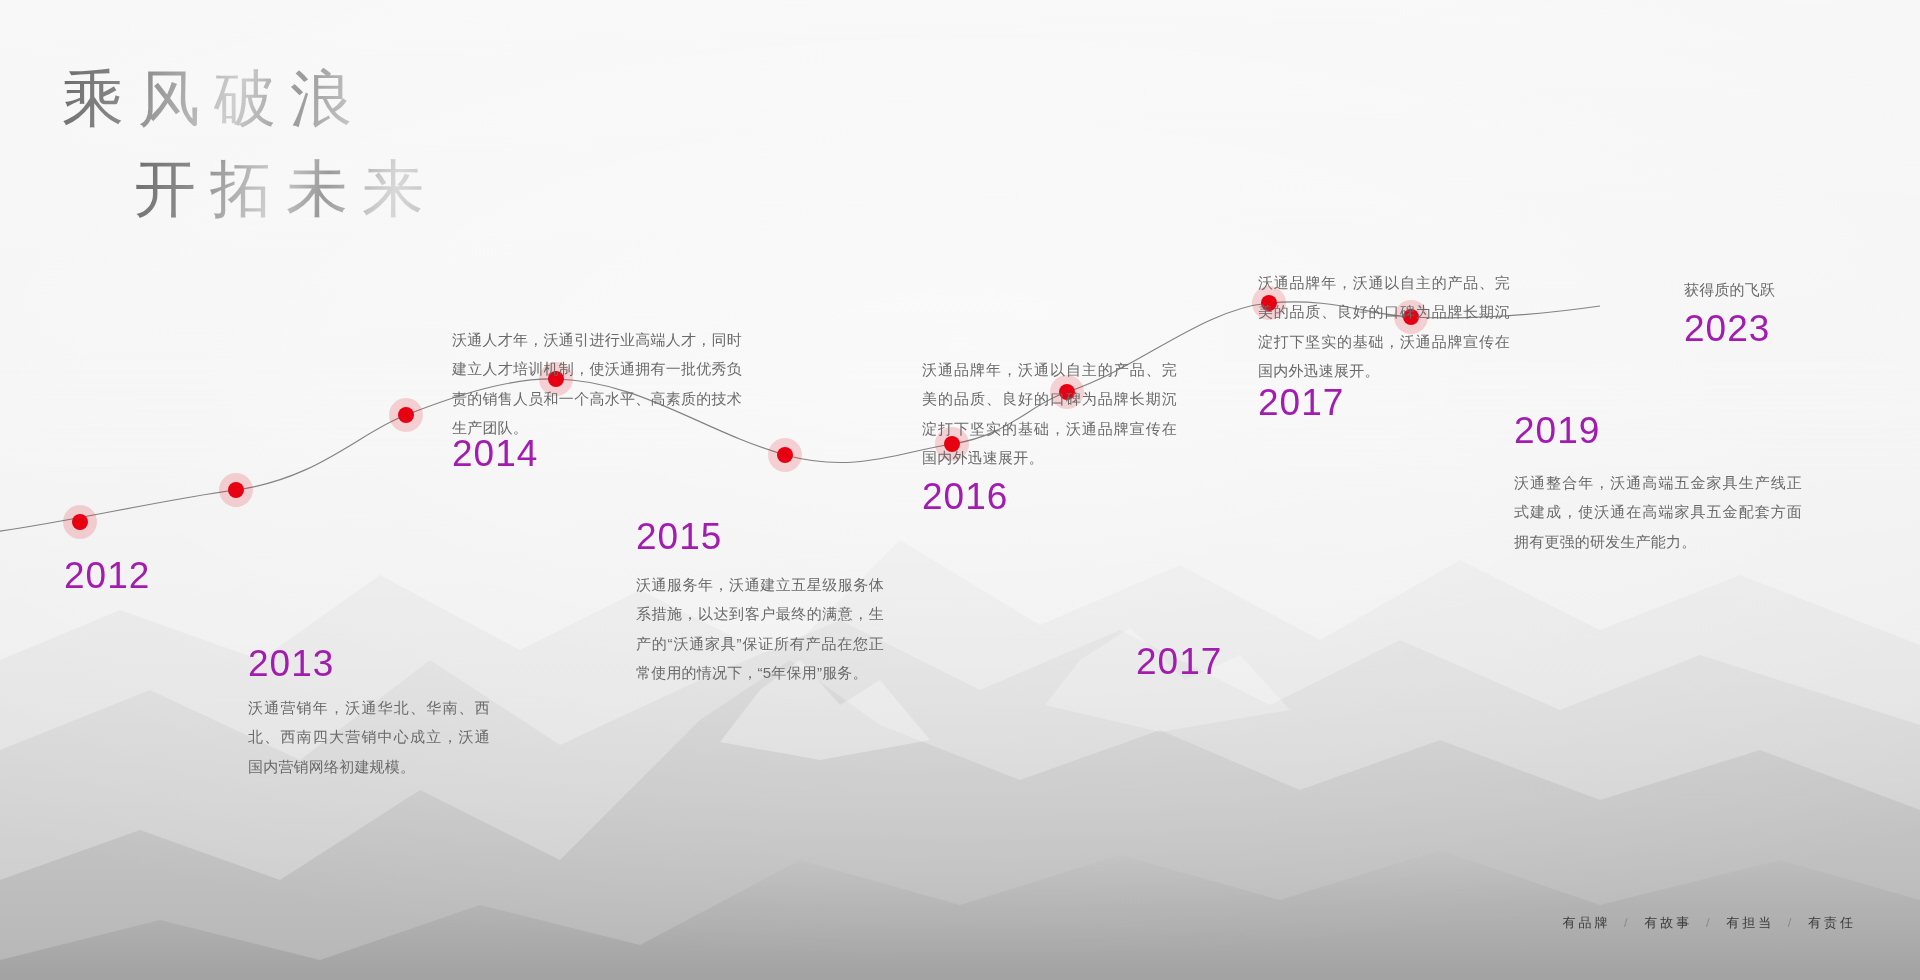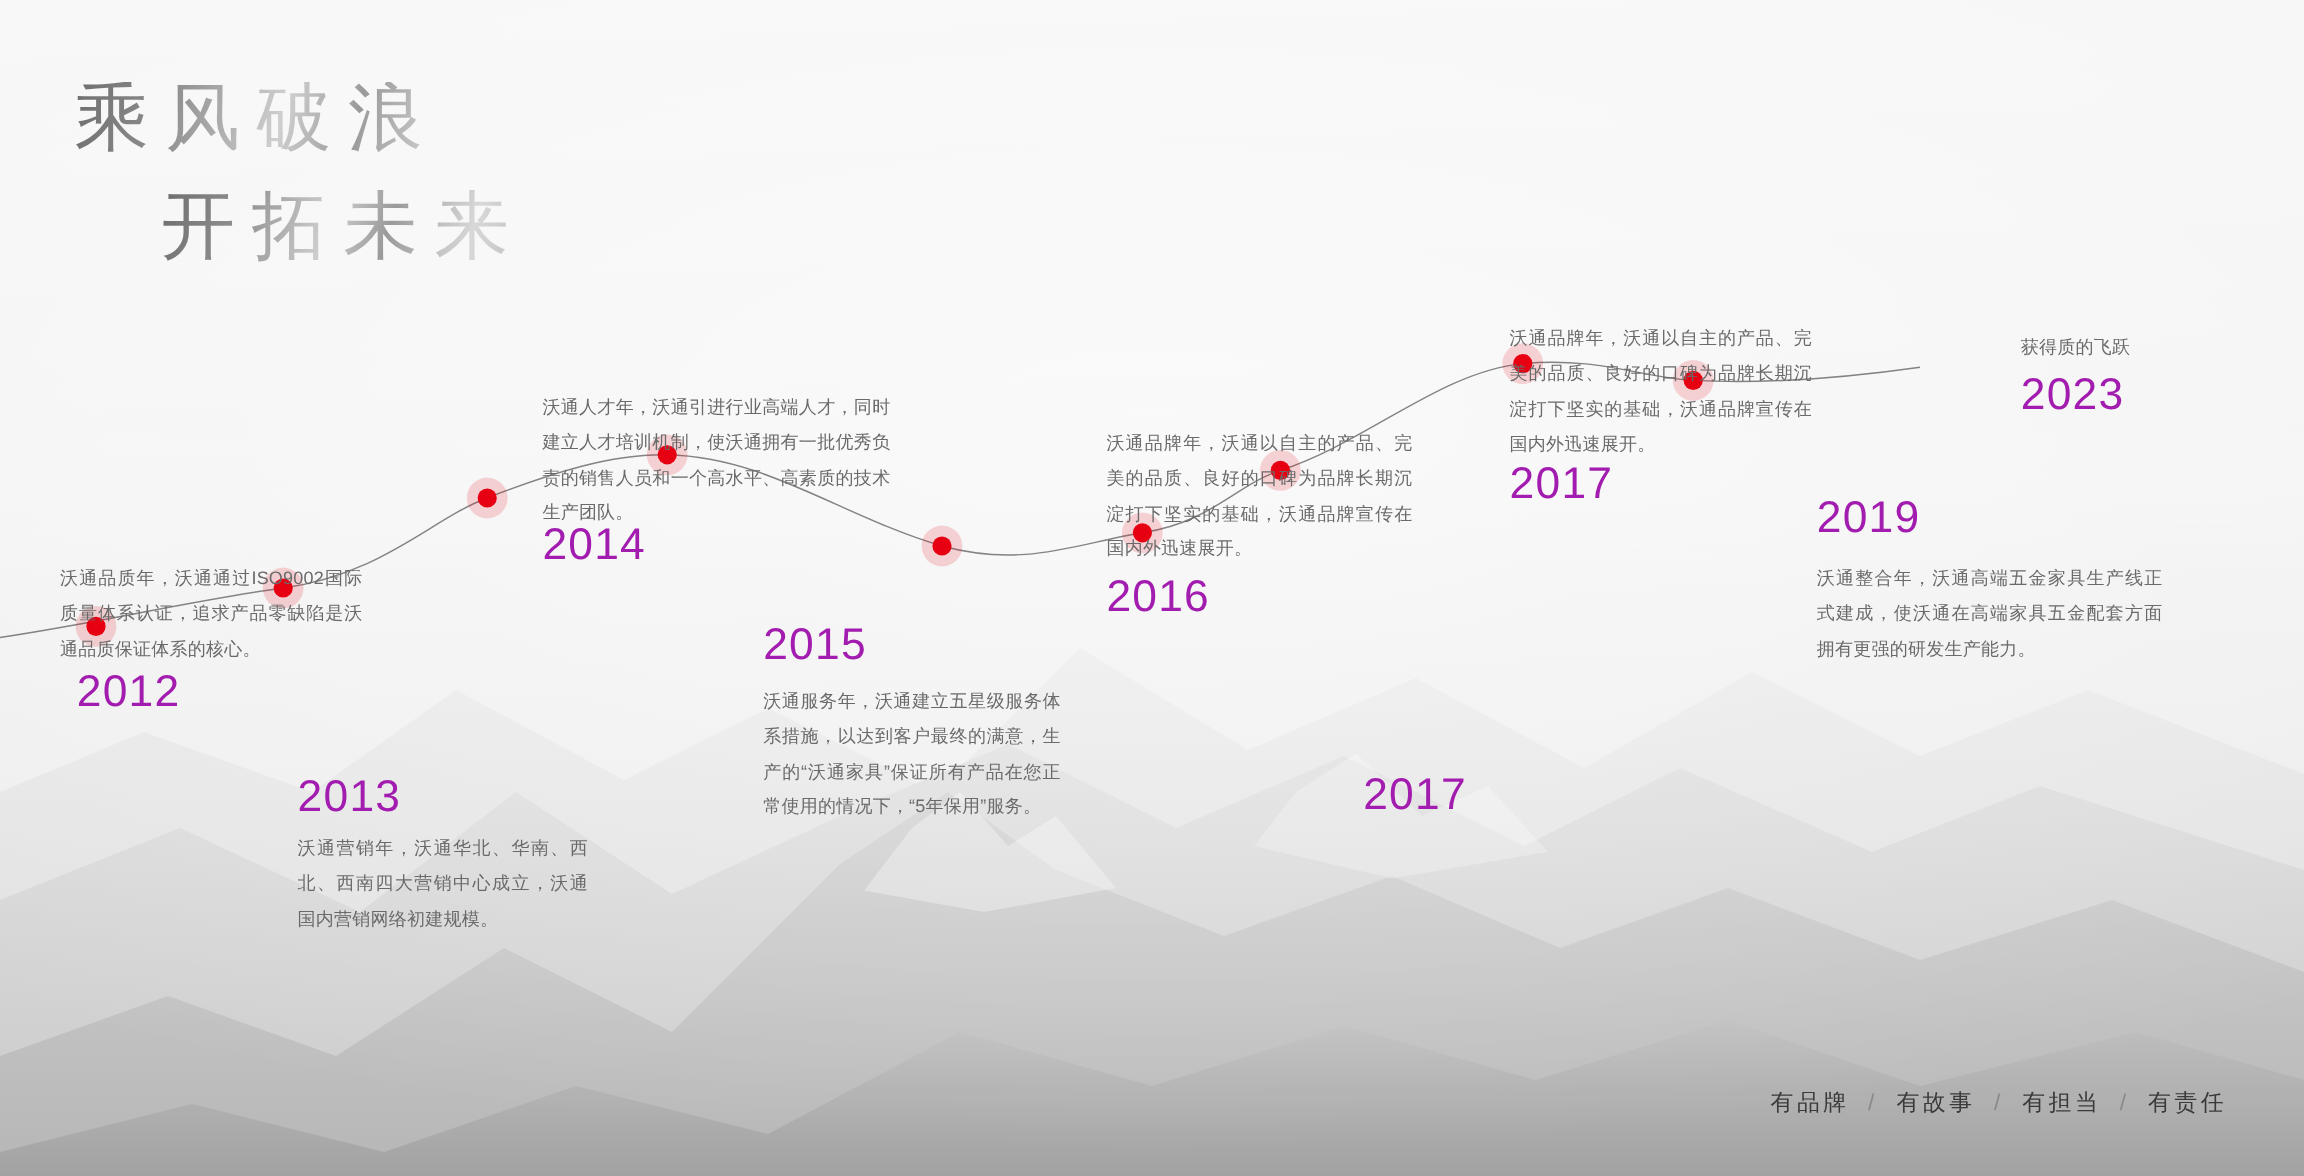--- a/index.html
+++ b/index.html
@@ -41,21 +41,21 @@
 
   
   .year{position:absolute;font-size:37px;color:#a21caf;letter-spacing:1px;
         font-weight:400;white-space:nowrap;line-height:1;}
 
   
   .desc{position:absolute;font-size:15px;line-height:1.95;color:#6a6a6a;
         letter-spacing:.2px;text-align:justify;}
 
   
-  .tagline{position:absolute;right:64px;bottom:48px;font-size:19px;color:#3a3a3a;
+  .tagline{position:absolute;right:64px;bottom:48px;font-size:13px;color:#3a3a3a;
            letter-spacing:3px;white-space:nowrap;}
   .tagline .sep{color:#8a8a8a;margin:0 7px;}
 </style>
 </head>
 <body>
 
 <div id="stage">
 
   <div class="bg-sky"></div>
 
@@ -144,21 +144,20 @@
   </div>
   <div class="node" style="left:1269px;top:303px;">
     <div class="halo"></div>
       <div class="core"></div>
   </div>
   <div class="node" style="left:1411px;top:317px;">
     <div class="halo"></div>
       <div class="core"></div>
   </div>
 
-  <div class="desc" style="left:50px;top:468px;width:252px;">沃通品质年，沃通通过ISO9002国际质量体系认证，追求产品零缺陷是沃通品质保证体系的核心。</div>
   <div class="year" style="left:50px;top:557px;margin-left:14px;">2012</div>
 
   <div class="year" style="left:248px;top:645px;">2013</div>
   <div class="desc" style="left:248px;top:693px;width:242px;">沃通营销年，沃通华北、华南、西北、西南四大营销中心成立，沃通国内营销网络初建规模。</div>
 
   <div class="desc" style="left:452px;top:325px;width:290px;">沃通人才年，沃通引进行业高端人才，同时建立人才培训机制，使沃通拥有一批优秀负责的销售人员和一个高水平、高素质的技术生产团队。</div>
   <div class="year" style="left:452px;top:435px;">2014</div>
 
   <div class="year" style="left:636px;top:518px;">2015</div>
   <div class="desc" style="left:636px;top:570px;width:248px;">沃通服务年，沃通建立五星级服务体系措施，以达到客户最终的满意，生产的“沃通家具”保证所有产品在您正常使用的情况下，“5年保用”服务。</div>

